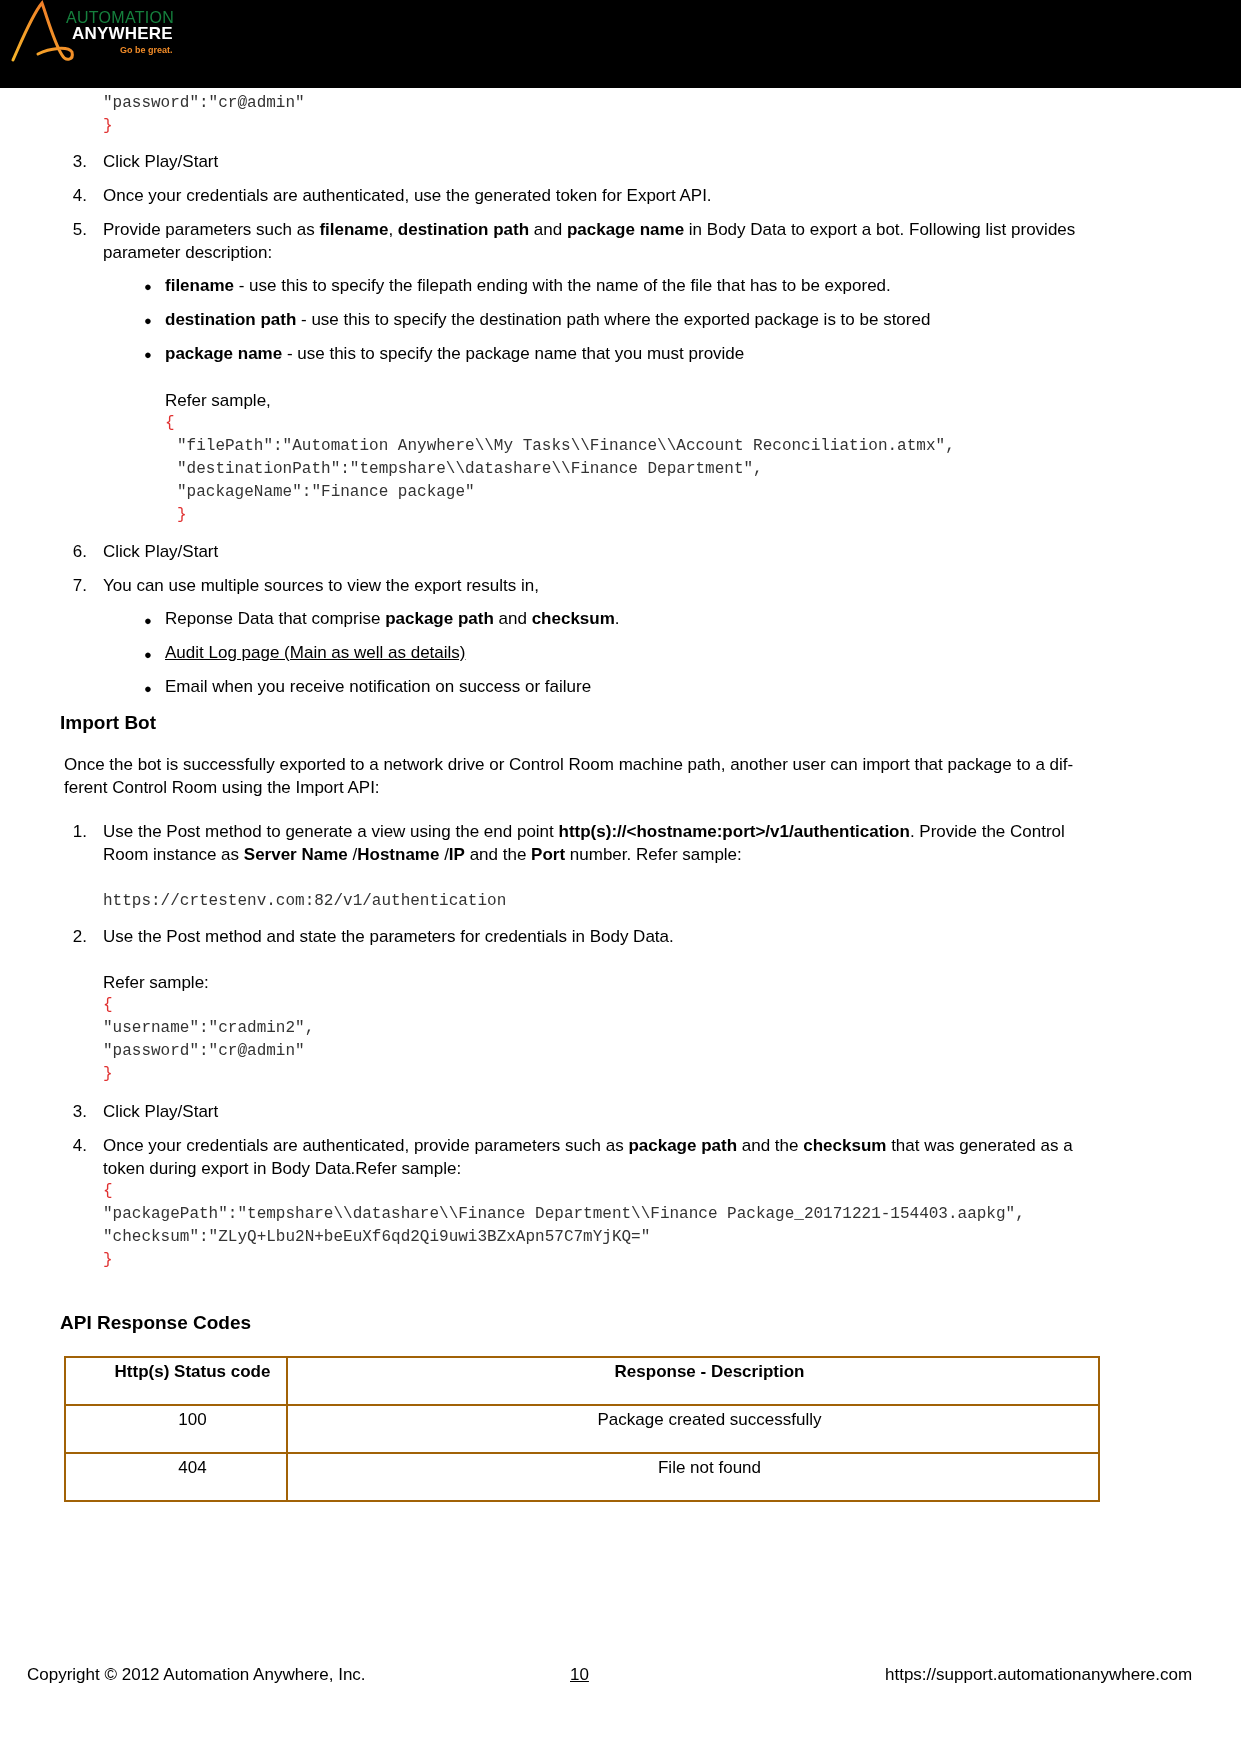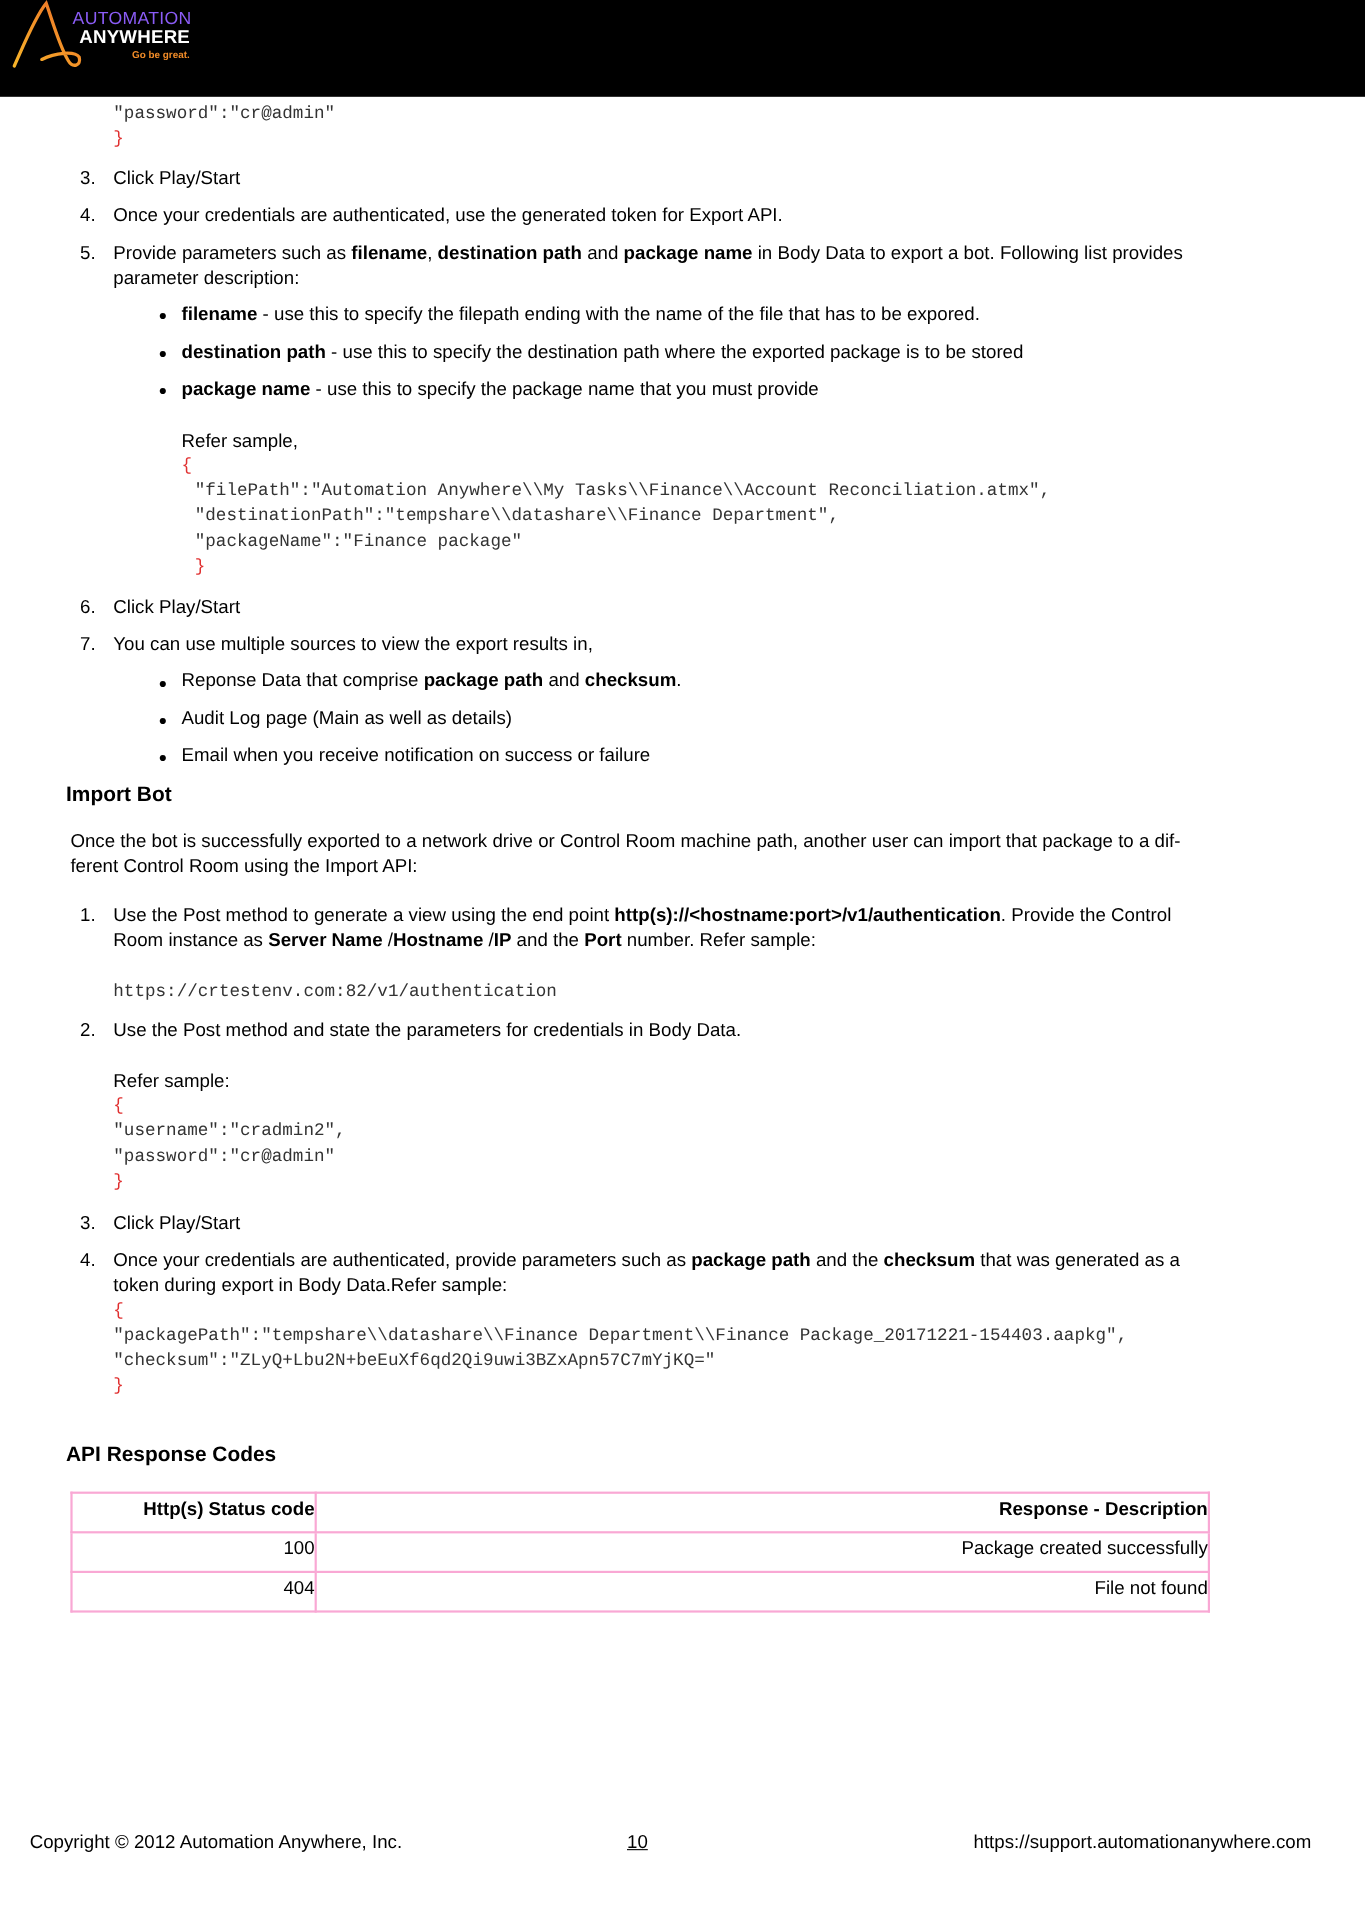--- a/index.html
+++ b/index.html
@@ -1,34 +1,34 @@
 <!DOCTYPE html>
 <html><head>
 <meta charset="utf-8">
 <style>
   html, body { margin: 0; padding: 0; background: #ffffff; }
   body { width: 1241px; height: 1737px; position: relative; overflow: hidden;
          font-family: "Liberation Sans", sans-serif; color: #000; font-size: 17px; }
   .header { position: absolute; left: 0; top: 0; width: 1241px; height: 88px; background: #000; }
   .logo { position: absolute; left: 10px; top: 0; width: 200px; height: 66px; }
   .logo svg { position: absolute; left: 0; top: 0; }
-  .logo .l1 { position: absolute; left: 56px; top: 10px; color: #8b5cf6; font-size: 16px; letter-spacing: 0.3px; line-height: 16px; }
+  .logo .l1 { position: absolute; left: 56px; top: 10px; color: #15803d; font-size: 16px; letter-spacing: 0.3px; line-height: 16px; }
   .logo .l2 { position: absolute; left: 62px; top: 25px; color: #fff; font-size: 17px; font-weight: bold; line-height: 18px; letter-spacing: 0.2px; }
   .logo .l3 { position: absolute; left: 110px; top: 45px; color: #f28c28; font-size: 9px; font-weight: bold; line-height: 10px; }
 
   .abs { position: absolute; white-space: nowrap; }
   .mono { font-family: "Liberation Mono", monospace; font-size: 16px; color: #333; }
   .brace { font-family: "Liberation Mono", monospace; font-size: 16px; color: #e03030; }
   .b { font-weight: bold; }
   .num { position: absolute; width: 20px; text-align: right; }
   .bullet { position: absolute; font-size: 13px; }
   h3 { margin: 0; font-size: 19px; font-weight: bold; position: absolute; white-space: nowrap; }
 
   table.codes { position: absolute; left: 64px; top: 1356px; width: 1036px; border-collapse: collapse; }
-  table.codes td, table.codes th { border: 2px solid #f9a8d4; height: 30px; padding: 0 0 4px 33px; text-align: right; font-size: 17px; vertical-align: top; line-height: 28px; }
+  table.codes td, table.codes th { border: 2px solid #a16207; height: 30px; padding: 0 0 16px 33px; text-align: center; font-size: 17px; vertical-align: top; line-height: 28px; }
   table.codes th { font-weight: bold; }
   table.codes td.c1, table.codes th.c1 { width: 187px; }
 
   .footer { position: absolute; top: 1665px; font-size: 17px; }
 </style>
 </head>
 <body>
 
 <div class="header">
   <div class="logo">
@@ -82,21 +82,21 @@
   <span class="num" style="left:67px; top:542px;">6.</span>
   <span class="abs" style="left:103px; top:542px;">Click Play/Start</span>
 </div>
 <div>
   <span class="num" style="left:67px; top:576px;">7.</span>
   <span class="abs" style="left:103px; top:576px;">You can use multiple sources to view the export results in,</span>
 
   <span class="bullet" style="left:144px; top:613px;">●</span>
   <span class="abs" style="left:165px; top:609px;"><span>Reponse Data that comprise </span><span class="b">package path</span><span> and </span><span class="b">checksum</span><span>.</span></span>
   <span class="bullet" style="left:144px; top:647px;">●</span>
-  <span class="abs" style="left:165px; top:643px;">Audit Log page (Main as well as details)</span>
+  <span class="abs" style="left:165px; top:643px;text-decoration:underline;">Audit Log page (Main as well as details)</span>
   <span class="bullet" style="left:144px; top:681px;">●</span>
   <span class="abs" style="left:165px; top:677px;">Email when you receive notification on success or failure</span>
 </div>
 
 <h3 style="left:60px; top:712px;">Import Bot</h3>
 <div class="abs" style="left:64px; top:755px;">Once the bot is successfully exported to a network drive or Control Room machine path, another user can import that package to a dif-</div>
 <div class="abs" style="left:64px; top:778px;">ferent Control Room using the Import API:</div>
 
 <div>
   <span class="num" style="left:67px; top:822px;">1.</span>

